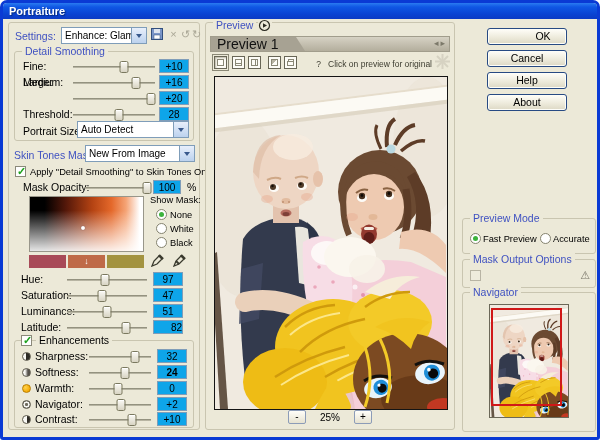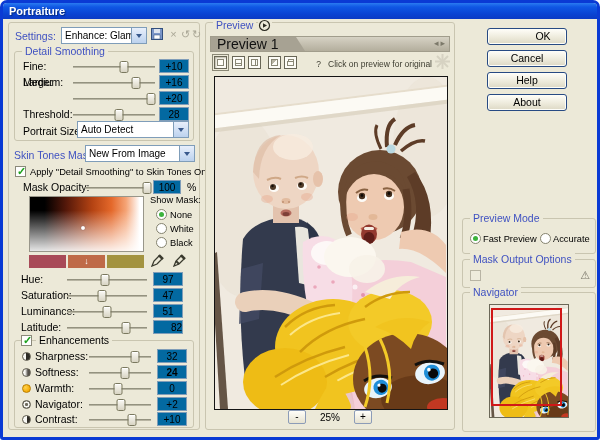--- a/index.html
+++ b/index.html
@@ -23,21 +23,21 @@
   .combo { position:absolute; height:17px; background:#fff; border:1px solid #7f9db9;
            font-size:10px; line-height:15px; padding-left:3px; white-space:nowrap; overflow:hidden; }
   .combo .arrow { position:absolute; right:0; top:0; bottom:0; width:15px;
                   background:linear-gradient(180deg,#e8effb,#bcd2ee); border-left:1px solid #7f9db9; }
   .combo .arrow:after { content:""; position:absolute; left:4px; top:6px; border:3.5px solid transparent;
                         border-top:4px solid #39598c; }
   .track { position:absolute; height:2px; background:linear-gradient(180deg,#82806e,#c9c6b4); }
   .thumb { position:absolute; top:-5px; width:9px; height:12px; border:1px solid #7a785f; border-radius:2px;
            background:linear-gradient(180deg,#fbfaf6,#d8d4c3); transform:translateX(-50%);
            box-shadow:inset 0 1px 0 #fff; }
-  input.vbox { position:absolute; width:30px; height:14px; border:1px solid #7f9db9; background:#0369a1;
+  input.vbox { position:absolute; width:30px; height:14px; border:1px solid #7f9db9; background:#0ea5e9;
                font-family:"Liberation Sans",sans-serif; font-size:10px; text-align:center; }
   .rowlbl { position:absolute; font-size:10.5px; white-space:nowrap; }
   .chk { position:absolute; width:11px; height:11px; background:#fff; border:1px solid #8b897a; }
   .chk.checked:after { content:"✓"; position:absolute; left:1px; top:-2px; color:#1ca11c;
                        font-size:11px; font-weight:bold; }
   .chk.disabled { background:#eeebdd; border-color:#b8b4a4; }
   .radio { position:absolute; width:11px; height:11px; border:1px solid #85836f; border-radius:50%;
            background:#fff; }
   .radio.sel:after { content:""; position:absolute; left:2px; top:2px; width:5px; height:5px;
                      border-radius:50%; background:#3db33d; }

